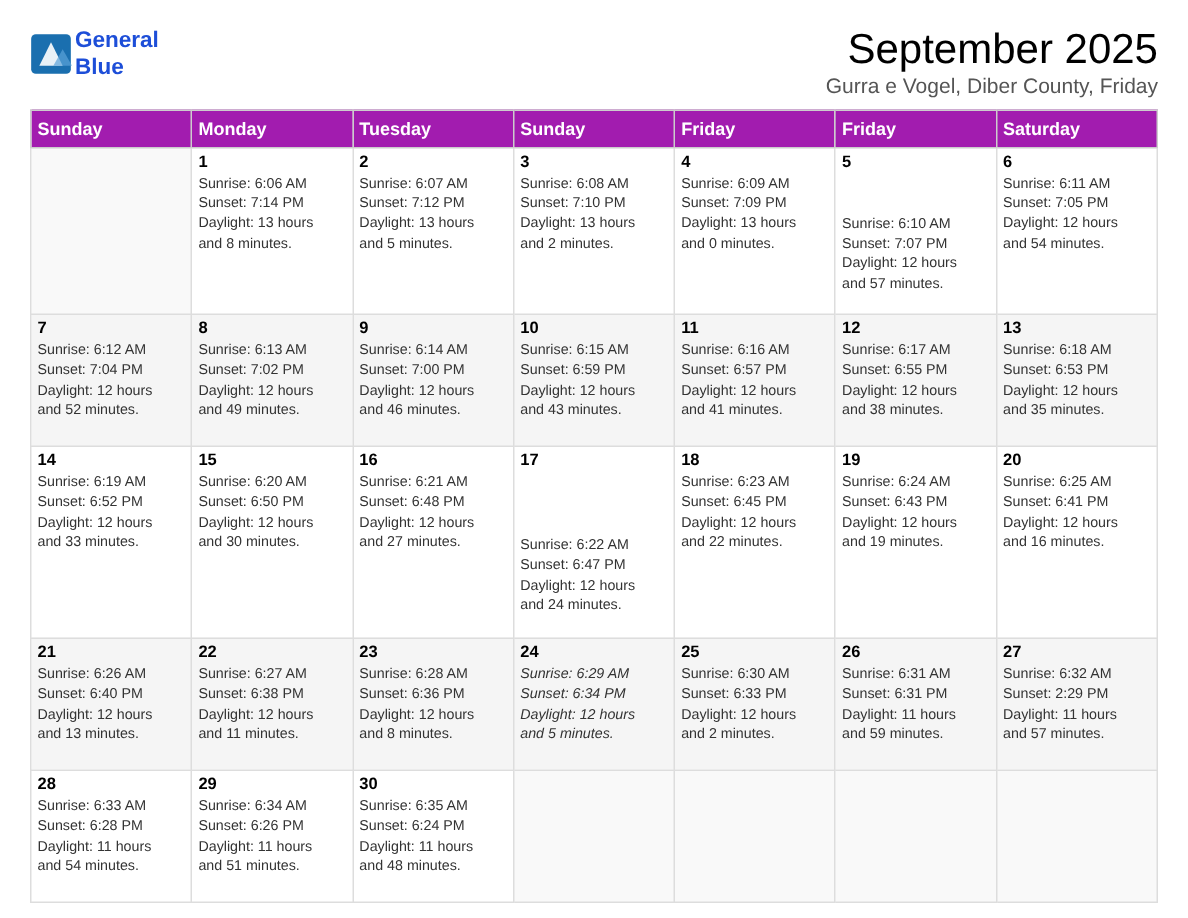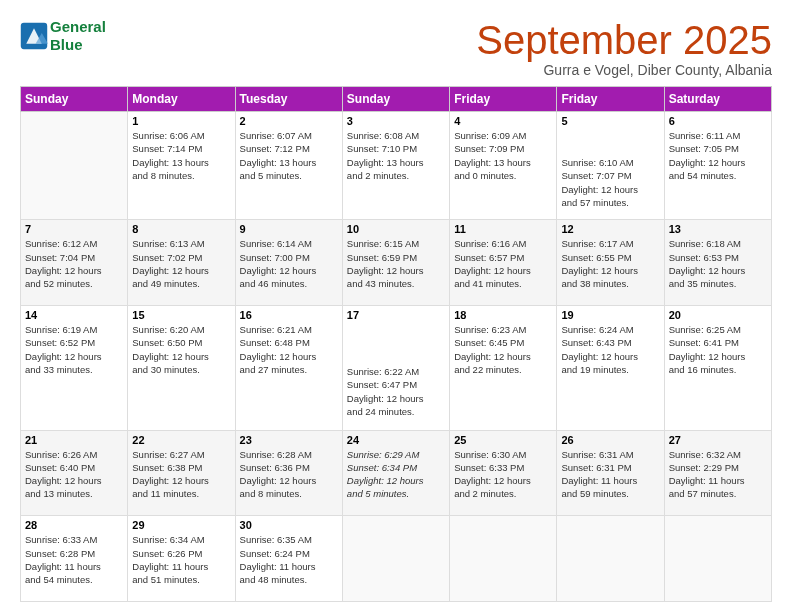--- a/index.html
+++ b/index.html
@@ -27,34 +27,34 @@
       display: flex;
       align-items: center;
     }
     .logo-text {
       font-size: 15px;
       font-weight: bold;
       color: #333;
       line-height: 1.2;
     }
     .logo-text span {
-      color: #15803d;
+      color: #1d4ed8;
     }
     .logo-icon {
       width: 28px;
       height: 28px;
       margin-right: 2px;
     }
     .title-block {
       text-align: right;
     }
     .month-title {
-      font-size: 40px;
+      font-size: 28px;
       font-weight: normal;
-      color: #c2410c;
+      color: #000000;
       line-height: 1.1;
     }
     .location-title {
       font-size: 14px;
       color: #555;
     }
     .calendar {
       flex: 1;
       border-collapse: collapse;
       width: 100%;
@@ -105,21 +105,21 @@
         <polygon points="8,28 18,8 28,28" fill="white" opacity="0.9"></polygon>
         <polygon points="20,28 28,14 36,28" fill="#5ba3d9" opacity="0.7"></polygon>
       </svg>
       <div class="logo-text">
         <div><span>General</span></div>
         <div><span>Blue</span></div>
       </div>
     </div>
     <div class="title-block">
       <div class="month-title">September 2025</div>
-      <div class="location-title">Gurra e Vogel, Diber County, Albania</div>
+      <div class="location-title">Gurra e Vogel, Diber County, Friday</div>
     </div>
   </div>
 
   <table class="calendar">
     <thead>
       <tr>
         <th>Sunday</th>
         <th>Monday</th>
         <th>Tuesday</th>
         <th>Sunday</th>

